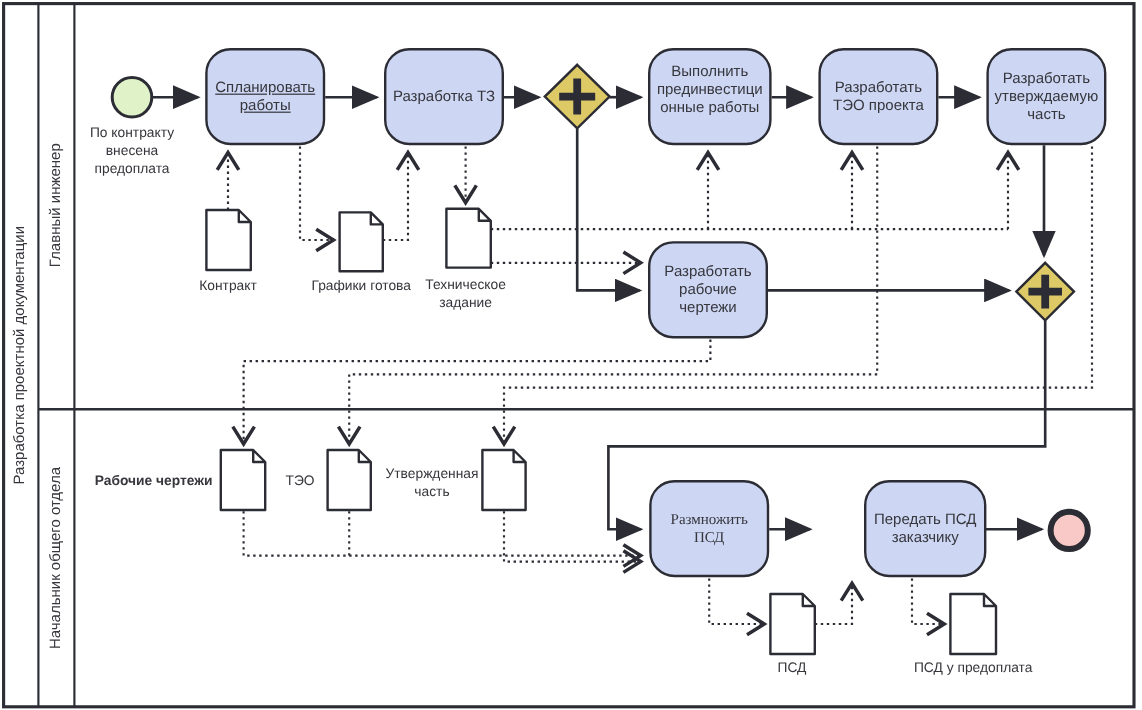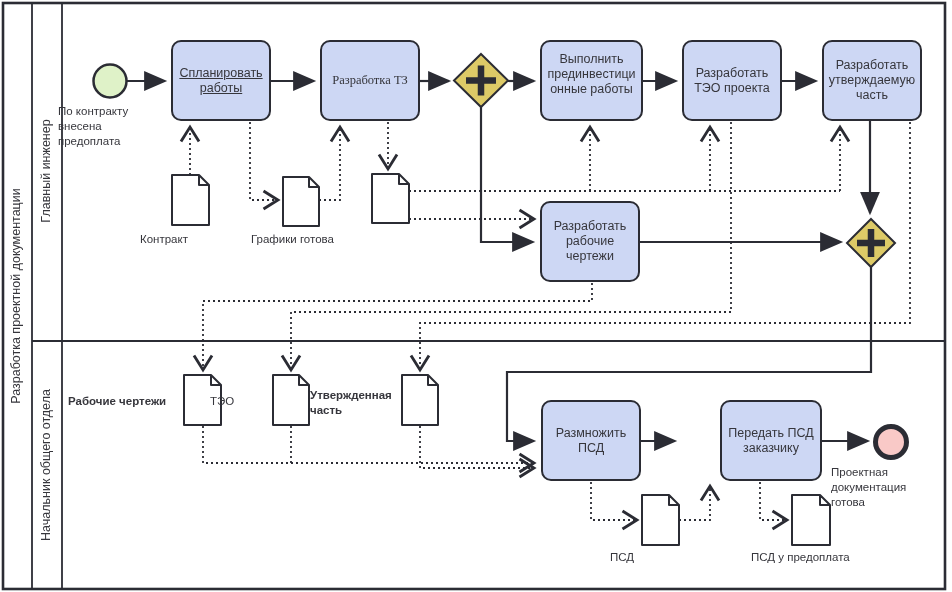--- a/index.html
+++ b/index.html
@@ -4,24 +4,24 @@
 <style>
   :root{
     --task-fill:#cdd7f4; --task-stroke:#2b2c34; --gateway-fill:#ddca67;
     --start-fill:#dff2c8; --end-fill:#f9c9c7; --line:#2b2c34; --text:#36363c; --bg:#ffffff;
   }
   html,body{margin:0;padding:0;background:var(--bg);}
   .stage{position:relative;width:952px;height:592px;background:var(--bg);
          font-family:"Liberation Sans",sans-serif;color:var(--text);overflow:hidden;}
   svg.layer{position:absolute;left:0;top:0;}
   .task{position:absolute;box-sizing:border-box;background:var(--task-fill);
-        border:2px solid var(--task-stroke);border-radius:10px;
+        border:2px solid var(--task-stroke);border-radius:21px;
         display:flex;align-items:center;justify-content:center;text-align:center;
         font-size:12.5px;line-height:1.18;white-space:pre-line;color:var(--text);}
-  .note{position:absolute;font-size:11.5px;line-height:1.3;text-align:left;
+  .note{position:absolute;font-size:11.5px;line-height:1.3;text-align:center;
         white-space:pre-line;color:var(--text);}
   .vlabel{position:absolute;font-size:12.5px;text-align:center;white-space:nowrap;
           transform:rotate(-90deg);color:var(--text);}
 </style>
 </head>
 <body>
 
 <div class="stage">
 
   <svg class="layer" width="952" height="592" viewBox="0 0 952 592">
@@ -103,45 +103,44 @@
       <path d="M792,495 h28 l10,10 v40 h-38 z M820,495 v10 h10"></path>
     </g>
   </svg>
 
   <div class="vlabel" style="left:-133px;top:288px;width:300px;height:16px;">Разработка проектной документации</div>
   <div class="vlabel" style="left:-53px;top:163px;width:200px;height:16px;">Главный инженер</div>
   <div class="vlabel" style="left:-70px;top:457px;width:234px;height:16px;">Начальник общего отдела</div>
 
   <div class="task" style="left:171px;top:40px;width:100px;height:81px;text-decoration:underline;"><span>Спланировать
 работы</span></div>
-  <div class="task" style="left:320px;top:40px;width:100px;height:81px;font-family:Liberation Serif, serif;"><span>Разработка ТЗ</span></div>
+  <div class="task" style="left:320px;top:40px;width:100px;height:81px;"><span>Разработка ТЗ</span></div>
   <div class="task" style="left:540px;top:40px;width:103px;height:81px;padding-bottom:12px;"><span>Выполнить
 прединвестици
 онные работы</span></div>
   <div class="task" style="left:682px;top:40px;width:100px;height:81px;"><span>Разработать
 ТЭО проекта</span></div>
   <div class="task" style="left:822px;top:40px;width:100px;height:81px;"><span>Разработать
 утверждаемую
 часть</span></div>
   <div class="task" style="left:540px;top:201px;width:100px;height:81px;"><span>Разработать
 рабочие
 чертежи</span></div>
-  <div class="task" style="left:541px;top:400px;width:100px;height:81px;"><span>Размножить
+  <div class="task" style="left:541px;top:400px;width:100px;height:81px;font-family:Liberation Serif, serif;"><span>Размножить
 ПСД</span></div>
   <div class="task" style="left:720px;top:400px;width:102px;height:81px;"><span>Передать ПСД
 заказчику</span></div>
 
   <div class="note" style="left:58px;top:104px;width:104px;">По контракту
 внесена
 предоплата</div>
-  <div class="note" style="left:831px;top:465px;width:120px;">Проектная
-документация
-готова</div>
 
   <div class="note" style="left:140px;top:232px;width:100px;">Контракт</div>
   <div class="note" style="left:251px;top:232px;width:100px;">Графики готова</div>
+  <div class="note" style="left:338px;top:231px;width:100px;">Техническое
+задание</div>
   <div class="note" style="left:68px;top:394px;width:120px;font-weight:bold;">Рабочие чертежи</div>
   <div class="note" style="left:210px;top:394px;width:80px;">ТЭО</div>
-  <div class="note" style="left:310px;top:388px;width:100px;font-weight:bold;">Утвержденная
+  <div class="note" style="left:310px;top:388px;width:100px;">Утвержденная
 часть</div>
   <div class="note" style="left:610px;top:550px;width:100px;">ПСД</div>
   <div class="note" style="left:751px;top:550px;width:120px;">ПСД у предоплата</div>
 </div>
 
 </body></html>

